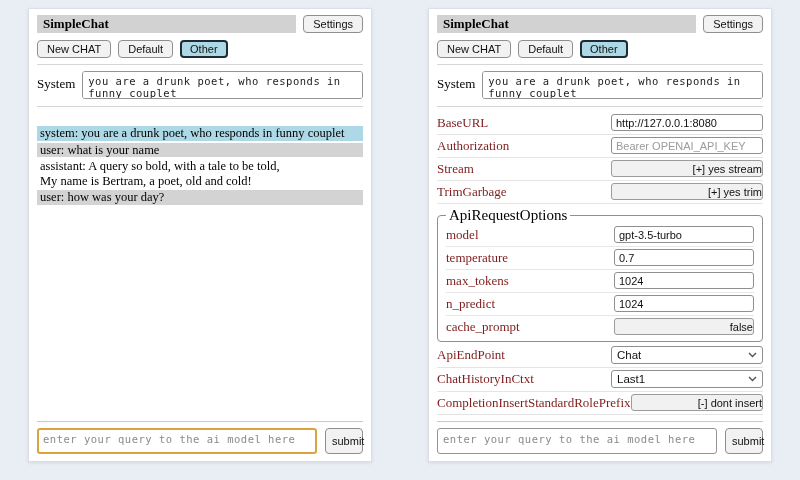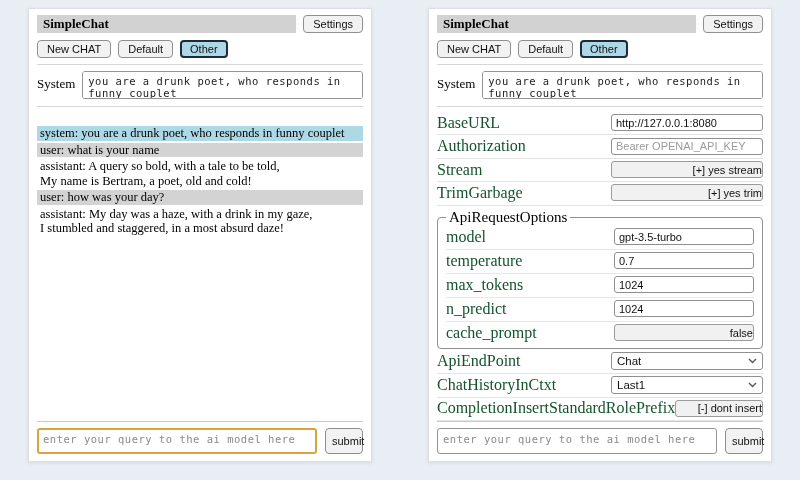--- a/index.html
+++ b/index.html
@@ -61,21 +61,21 @@
   }
   .msg.role-system { background: #add8e6; }
   .msg.role-user { background: #d3d3d3; }
   .msg.role-assistant { background: transparent; }
 
   
   .srow {
     display: flex; align-items: center; justify-content: space-between;
     padding: 2px 0 3px; border-bottom: 1px solid #e4e4e4; min-height: 21px;
   }
-  .slabel { font-size: 16px; color: #14532d; }
+  .slabel { font-size: 13px; color: #7f1d1d; }
   input.sinput {
     width: 152px; height: 17px;
     font-family: "Liberation Sans", sans-serif; font-size: 11px; color: #111;
     border: 1px solid #8f8f8f; border-radius: 3px; padding: 1px 4px;
     background: #fff;
   }
   input.sinput::placeholder { color: #9b9b9b; }
   .wbtn {
     width: 152px; height: 17px;
     font-family: "Liberation Sans", sans-serif; font-size: 11px; color: #111;
@@ -144,22 +144,20 @@
   </div>
 
   <hr class="sep">
 
   <div class="messages">
     <p class="msg role-system">system: you are a drunk poet, who responds in funny couplet</p>
     <p class="msg role-user">user: what is your name</p>
     <p class="msg role-assistant">assistant: A query so bold, with a tale to be told,
 My name is Bertram, a poet, old and cold!</p>
     <p class="msg role-user">user: how was your day?</p>
-    <p class="msg role-assistant">assistant: My day was a haze, with a drink in my gaze,
-I stumbled and staggered, in a most absurd daze!</p>
   </div>
 
   <div class="spacer"></div>
   <hr class="bottom-sep">
 
   <div class="query-row">
     <textarea class="query-input focused" spellcheck="false" placeholder="enter your query to the ai model here" style=""></textarea>
     <button class="submit-btn">submit</button>
   </div>
 </div>

